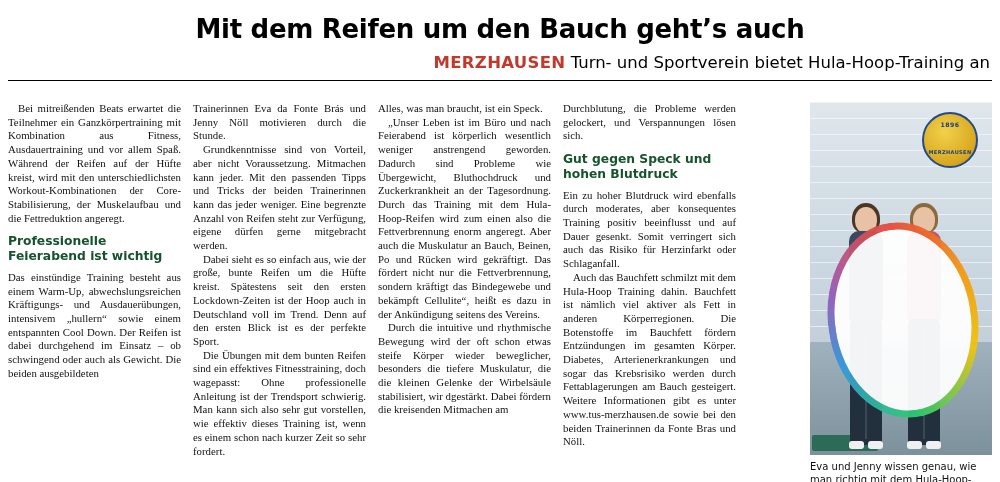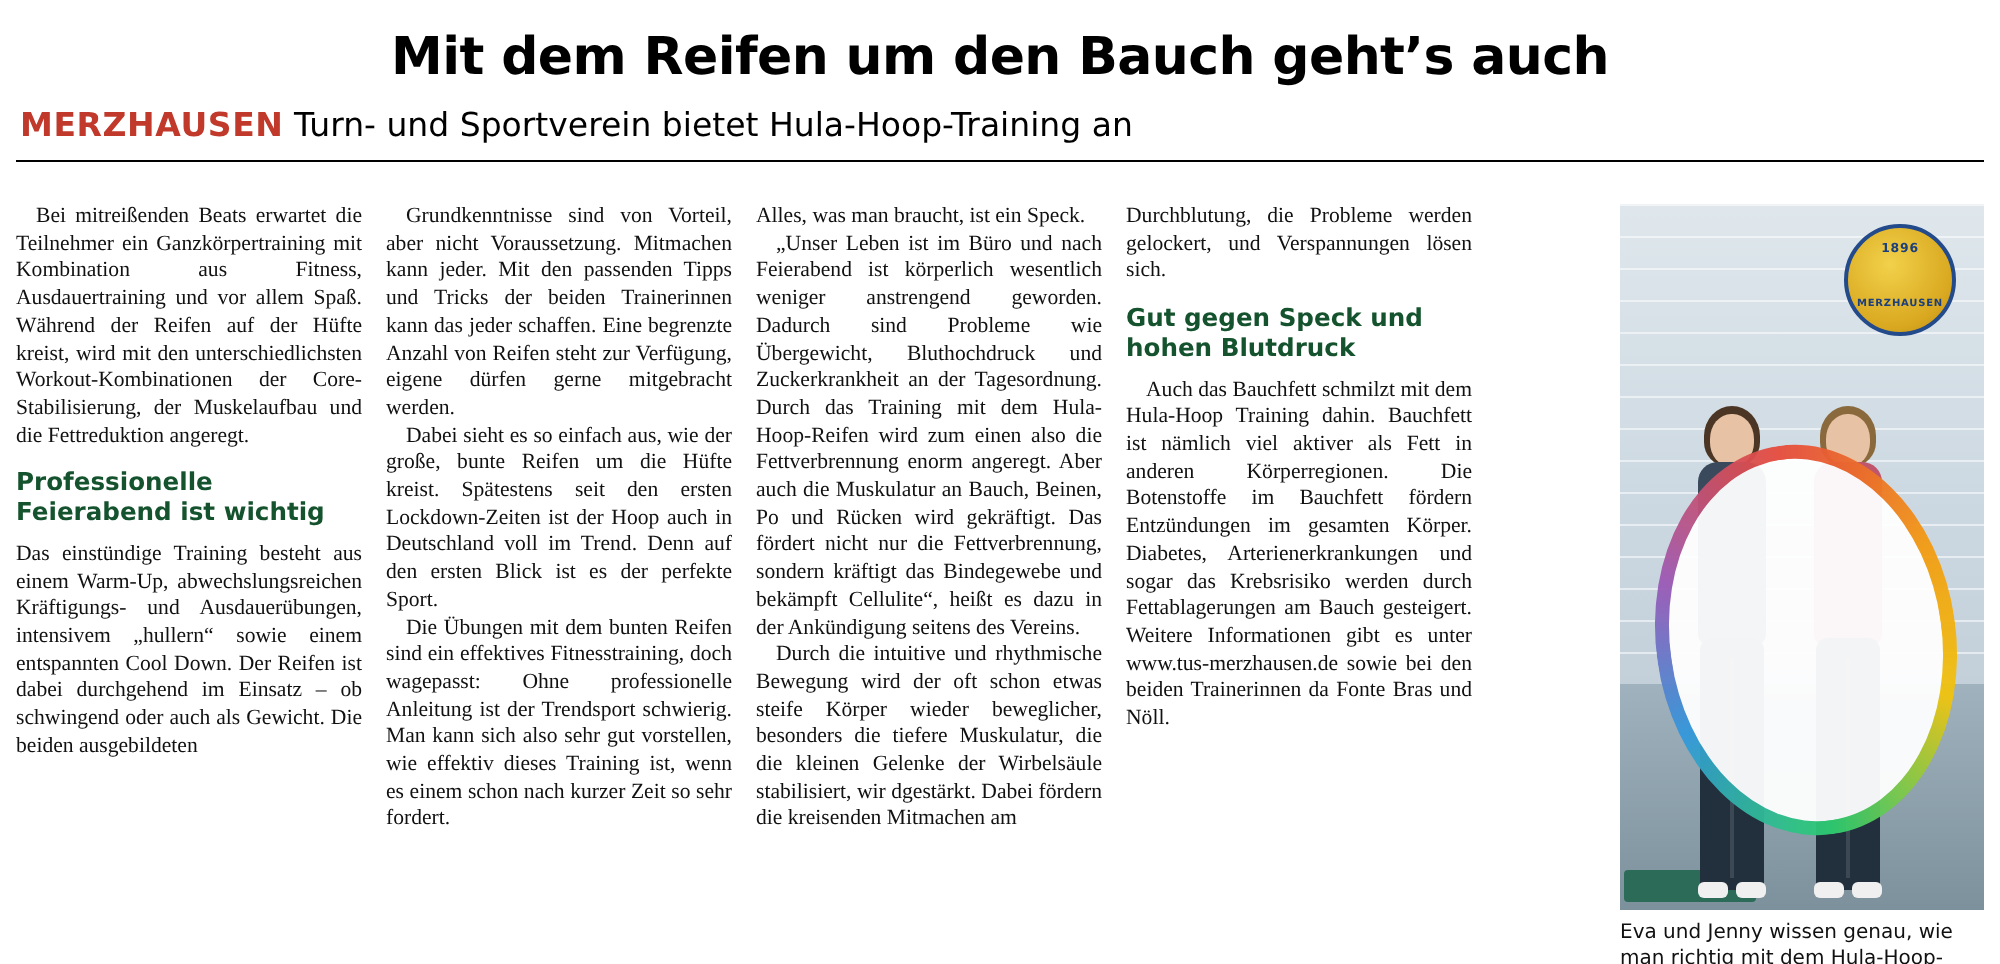--- a/index.html
+++ b/index.html
@@ -27,21 +27,21 @@
     font-weight: bold;
     font-size: 26px;
     text-align: center;
     letter-spacing: -0.3px;
     margin: 14px 10px 0 10px;
     color: #000;
   }
   .subhead {
     font-family: "DejaVu Sans", sans-serif;
     font-size: 16.5px;
-    text-align: left;
+    text-align: right;
     margin: 9px 10px 0 10px;
     color: #000;
   }
   .subhead .kicker {
     color: #c0392b;
     font-weight: bold;
     letter-spacing: 0.3px;
   }
   .rule {
     border: 0;
@@ -232,34 +232,36 @@
 
   <div class="cols">
 
     <div class="col">
       <p>Bei mitreißenden Beats erwartet die Teilnehmer ein Ganzkörpertraining mit Kombination aus Fitness, Ausdauertraining und vor allem Spaß. Während der Reifen auf der Hüfte kreist, wird mit den unterschiedlichsten Workout-Kombinationen der Core-Stabilisierung, der Muskelaufbau und die Fettreduktion angeregt.</p>
       <div class="subtitle">Professionelle Feierabend ist wichtig</div>
       <p class="first">Das einstündige Training besteht aus einem Warm-Up, abwechslungsreichen Kräftigungs- und Ausdauerübungen, intensivem „hullern“ sowie einem entspannten Cool Down. Der Reifen ist dabei durchgehend im Einsatz – ob schwingend oder auch als Gewicht. Die beiden ausgebildeten</p>
     </div>
 
     <div class="col">
-      <p>Grundkenntnisse sind von Vorteil, aber nicht Voraussetzung. Mitmachen kann jeder. Mit den passenden Tipps und Tricks der beiden Trainerinnen kann das jeder schaffen. Eine begrenzte Anzahl von Reifen steht zur Verfügung, eigene dürfen gerne mitgebracht werden.</p>
+      <p class="first">Trainerinnen Eva da Fonte Brás und Jenny Nöll motivieren durch die Stunde.</p>
+      <p>Grundkenntnisse sind von Vorteil, aber nicht Voraussetzung. Mitmachen kann jeder. Mit den passenden Tipps und Tricks der beiden Trainerinnen kann das jeder weniger. Eine begrenzte Anzahl von Reifen steht zur Verfügung, eigene dürfen gerne mitgebracht werden.</p>
       <p>Dabei sieht es so einfach aus, wie der große, bunte Reifen um die Hüfte kreist. Spätestens seit den ersten Lockdown-Zeiten ist der Hoop auch in Deutschland voll im Trend. Denn auf den ersten Blick ist es der perfekte Sport.</p>
       <p>Die Übungen mit dem bunten Reifen sind ein effektives Fitnesstraining, doch wagepasst: Ohne professionelle Anleitung ist der Trendsport schwierig. Man kann sich also sehr gut vorstellen, wie effektiv dieses Training ist, wenn es einem schon nach kurzer Zeit so sehr fordert.</p>
     </div>
 
     <div class="col">
       <p class="first">Alles, was man braucht, ist ein Speck.</p>
       <p>„Unser Leben ist im Büro und nach Feierabend ist körperlich wesentlich weniger anstrengend geworden. Dadurch sind Probleme wie Übergewicht, Bluthochdruck und Zuckerkrankheit an der Tagesordnung. Durch das Training mit dem Hula-Hoop-Reifen wird zum einen also die Fettverbrennung enorm angeregt. Aber auch die Muskulatur an Bauch, Beinen, Po und Rücken wird gekräftigt. Das fördert nicht nur die Fettverbrennung, sondern kräftigt das Bindegewebe und bekämpft Cellulite“, heißt es dazu in der Ankündigung seitens des Vereins.</p>
       <p>Durch die intuitive und rhythmische Bewegung wird der oft schon etwas steife Körper wieder beweglicher, besonders die tiefere Muskulatur, die die kleinen Gelenke der Wirbelsäule stabilisiert, wir dgestärkt. Dabei fördern die kreisenden Mitmachen am</p>
     </div>
 
     <div class="col">
       <p class="first">Durchblutung, die Probleme werden gelockert, und Verspannungen lösen sich.</p>
       <div class="subtitle">Gut gegen Speck und hohen Blutdruck</div>
+      <p class="first">Ein zu hoher Blutdruck wird ebenfalls durch moderates, aber konsequentes Training positiv beeinflusst und auf Dauer gesenkt. Somit verringert sich auch das Risiko für Herzinfarkt oder Schlaganfall.</p>
       <p>Auch das Bauchfett schmilzt mit dem Hula-Hoop Training dahin. Bauchfett ist nämlich viel aktiver als Fett in anderen Körperregionen. Die Botenstoffe im Bauchfett fördern Entzündungen im gesamten Körper. Diabetes, Arterienerkrankungen und sogar das Krebsrisiko werden durch Fettablagerungen am Bauch gesteigert. Weitere Informationen gibt es unter www.tus-merzhausen.de sowie bei den beiden Trainerinnen da Fonte Bras und Nöll.</p>
     </div>
 
   </div>
 
   <div class="photo-wrap">
     <div class="photo">
       <div class="wall"></div>
       <div class="wall-lines"></div>
       <div class="floor"></div>

